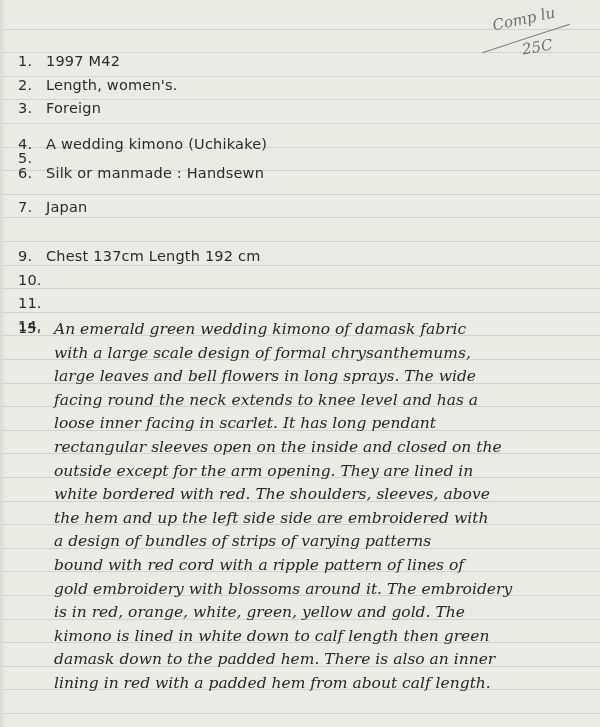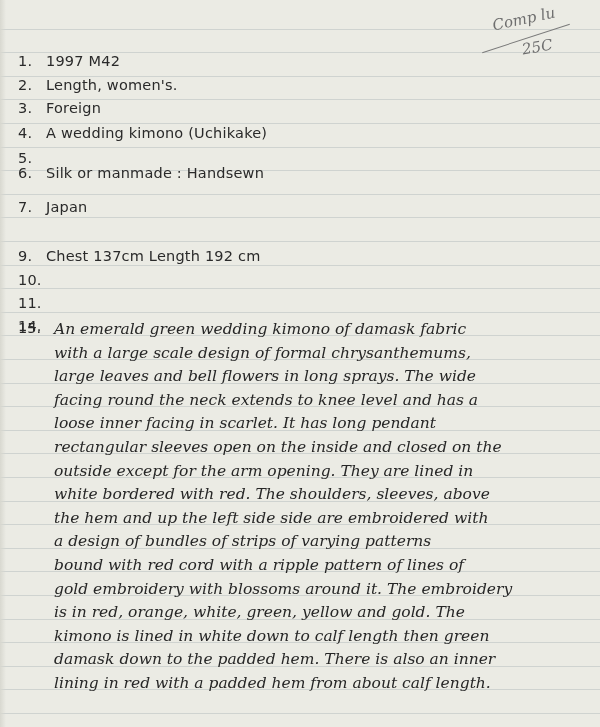--- a/index.html
+++ b/index.html
@@ -122,21 +122,21 @@
 
   <div class="entry" style="top:33px">
     <span class="num">1.</span><span>1997 M42</span>
   </div>
   <div class="entry" style="top:57px">
     <span class="num">2.</span><span>Length, women's.</span>
   </div>
   <div class="entry" style="top:80px">
     <span class="num">3.</span><span>Foreign</span>
   </div>
-  <div class="entry" style="top:105px">
+  <div class="entry" style="top:116px">
     <span class="num">4.</span><span>A wedding  kimono  (Uchikake)</span>
   </div>
   <div class="entry" style="top:130px">
     <span class="num">5.</span><span></span>
   </div>
   <div class="entry" style="top:145px">
     <span class="num">6.</span><span>Silk or manmade : Handsewn</span>
   </div>
   <div class="entry" style="top:179px">
     <span class="num">7.</span><span>Japan</span>

